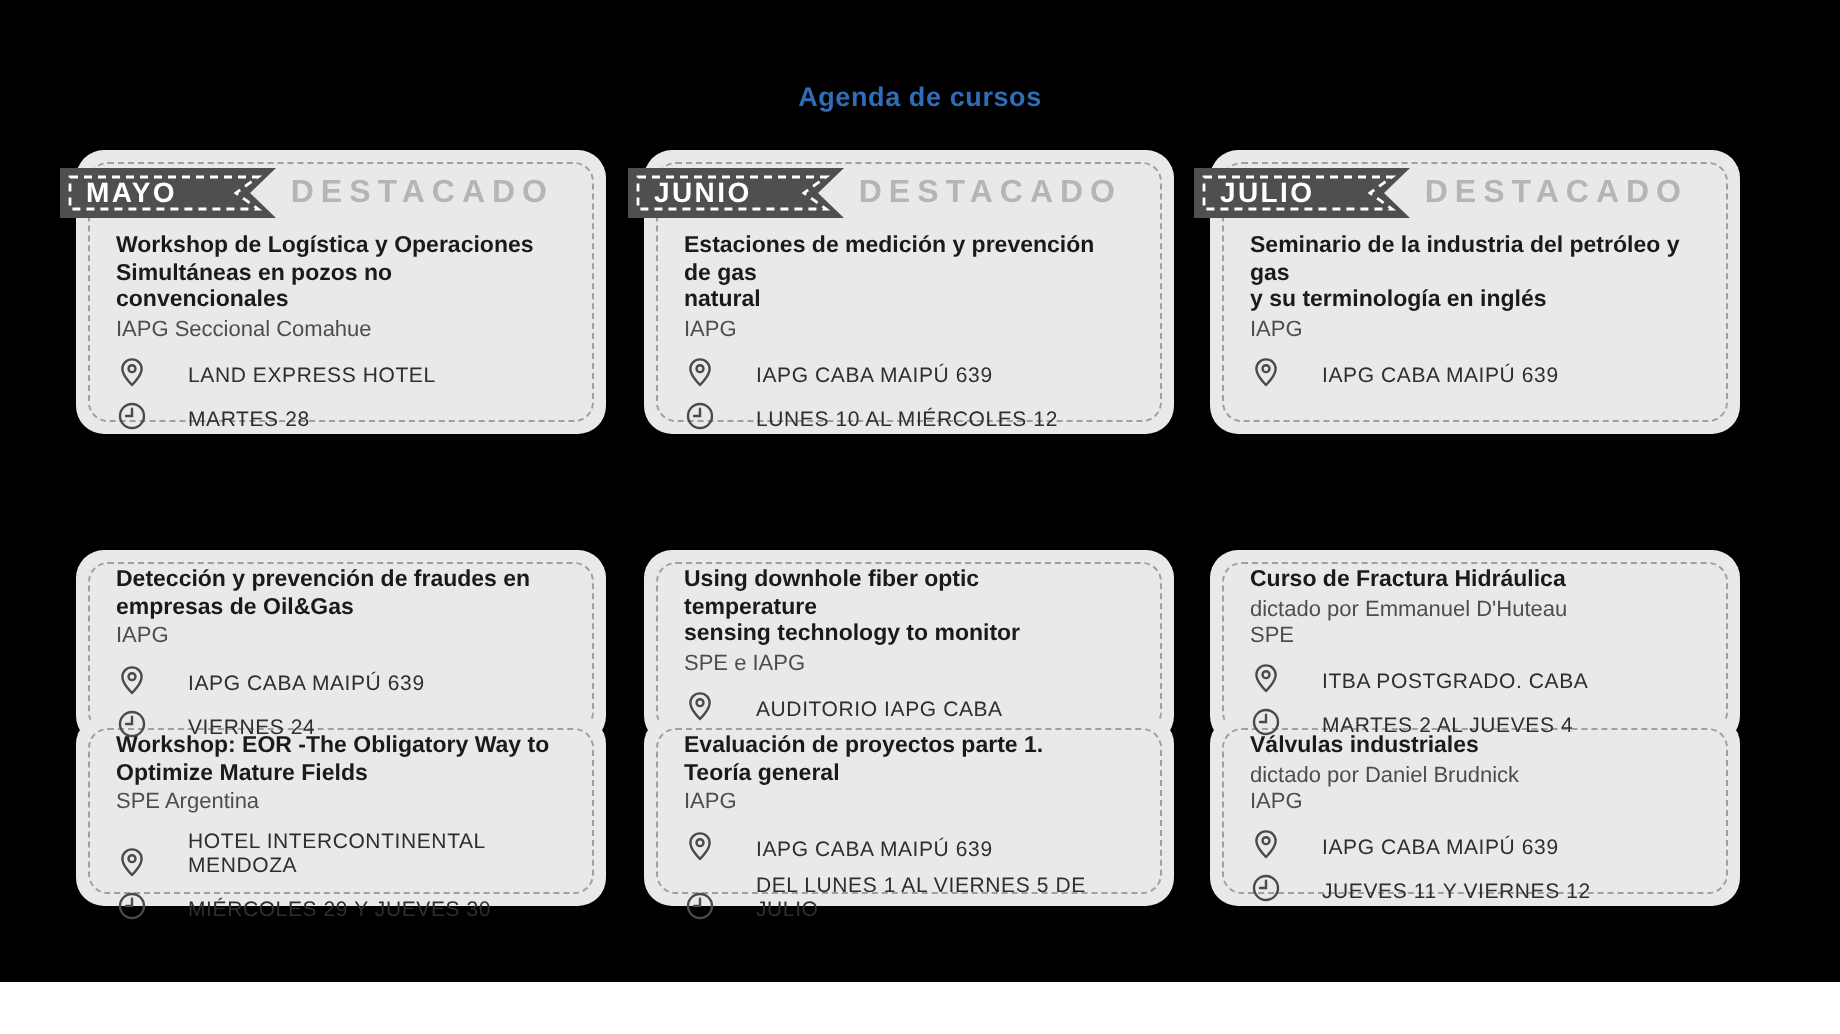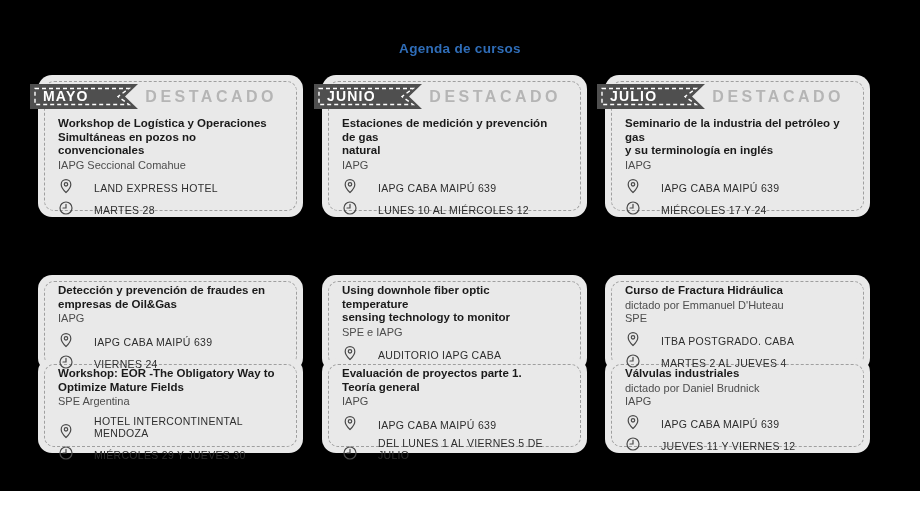--- a/index.html
+++ b/index.html
@@ -210,26 +210,20 @@
     <div class="content">
       <div class="course-title">Seminario de la industria del petróleo y gas
 y su terminología en inglés</div>
       <div class="course-sub">IAPG</div>
       <div class="detail">
         <svg class="icon" viewBox="0 0 24 24">
             <use href="#pin-shape"></use>
           </svg>
         <span class="detail-text">IAPG CABA MAIPÚ 639</span>
       </div>
-      <div class="detail">
-        <svg class="icon" viewBox="0 0 24 24">
-            <use href="#clock-shape"></use>
-          </svg>
-        <span class="detail-text">MIÉRCOLES 17 Y 24</span>
-      </div>
     </div>
   </div>
 
   <div class="card col3 row2">
     <div class="content">
       <div class="course-title">Curso de Fractura Hidráulica</div>
       <div class="course-sub">dictado por Emmanuel D'Huteau
 SPE</div>
       <div class="detail">
         <svg class="icon" viewBox="0 0 24 24">

